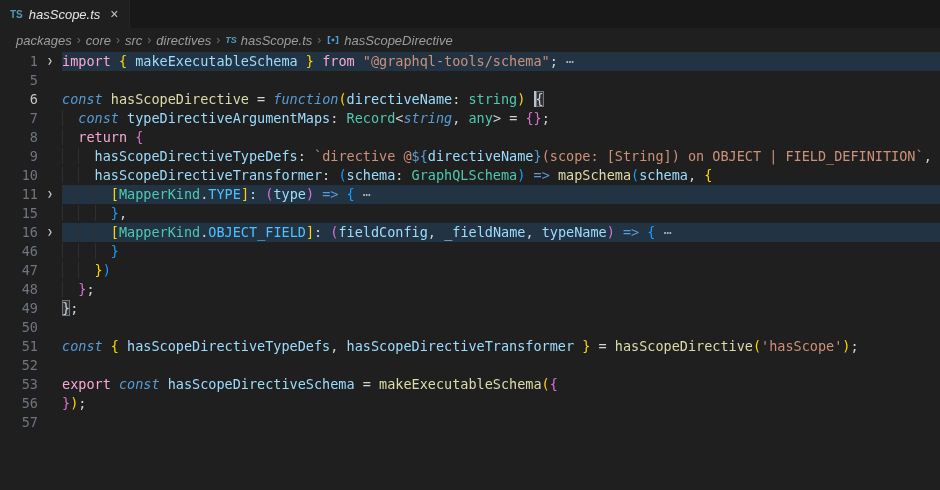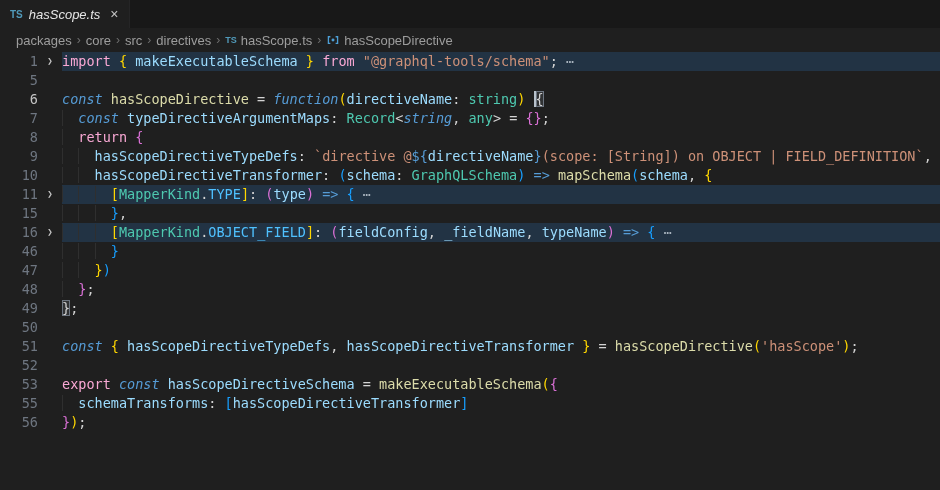--- a/index.html
+++ b/index.html
@@ -10,21 +10,21 @@
   .tabbar { height:28px; background:#181818; display:flex; align-items:stretch; }
   .tab { background:#1f1f1f; display:flex; align-items:center; gap:6px;
          padding:0 10px 0 10px; border-right:1px solid #252526; cursor:pointer; }
   .tab-ts-icon { color:#519aba; font-weight:bold; font-size:10px; letter-spacing:0; }
   .tab-title { color:#e7e7e7; font-style:italic; font-size:13px; }
   .tab-close { color:#c5c5c5; font-size:14px; margin-left:4px; line-height:1; }
 
   
   .breadcrumbs { height:24px; background:#1f1f1f; display:flex; align-items:center;
                  padding-left:16px; font-size:13px; color:#9d9d9d; gap:5px; }
-  .crumb { cursor:pointer; display:flex; align-items:center; gap:4px; }
+  .crumb { cursor:pointer; display:flex; align-items:center; gap:4px;font-style:italic; }
   .crumb-sep { color:#6e6e6e; font-size:12px; }
   .mini-ts { color:#519aba; font-weight:bold; font-size:9px; }
   .sym-icon { display:inline-flex; width:14px; height:14px; }
 
   
   .editor { position:relative; }
   .line { display:flex; height:19px; line-height:19px;
           font-family:"DejaVu Sans Mono","Liberation Mono",monospace; font-size:13.5px; }
   .gutter { width:62px; flex:none; display:flex; }
   .num  { width:38px; text-align:right; color:#6e7681; }
@@ -219,25 +219,25 @@
     </div>
     <div class="line">
       <div class="gutter">
         <span class="num">53</span>
         <span class="chev"></span>
       </div>
       <div class="code"><span class="ctrl">export </span><span class="kw">const </span><span class="var">hasScopeDirectiveSchema </span><span class="pun">= </span><span class="fn">makeExecutableSchema</span><span class="b1">(</span><span class="b2">{</span></div>
     </div>
     <div class="line">
       <div class="gutter">
-        <span class="num">55</span>
-        <span class="chev"></span>
-      </div>
-      <div class="code"><span class="g">  </span><span class="var">schemaTransforms</span><span class="pun">: </span><span class="b3">[</span><span class="var">hasScopeDirectiveTransformer</span><span class="b3">]</span></div>
-    </div>
-    <div class="line">
-      <div class="gutter">
         <span class="num">56</span>
         <span class="chev"></span>
       </div>
       <div class="code"><span class="b2">}</span><span class="b1">)</span><span class="pun">;</span></div>
     </div>
+    <div class="line">
+      <div class="gutter">
+        <span class="num">57</span>
+        <span class="chev"></span>
+      </div>
+      <div class="code"></div>
+    </div>
   </div>
 
 </body></html>

